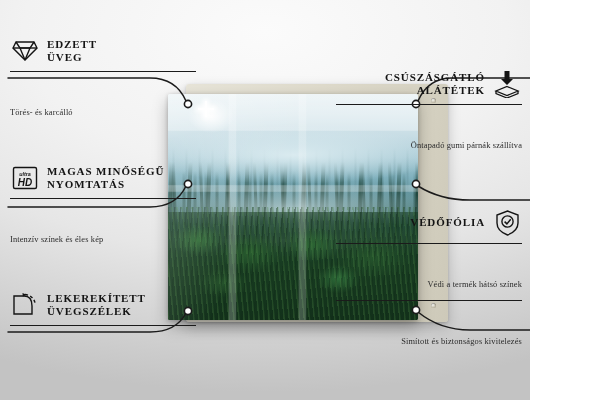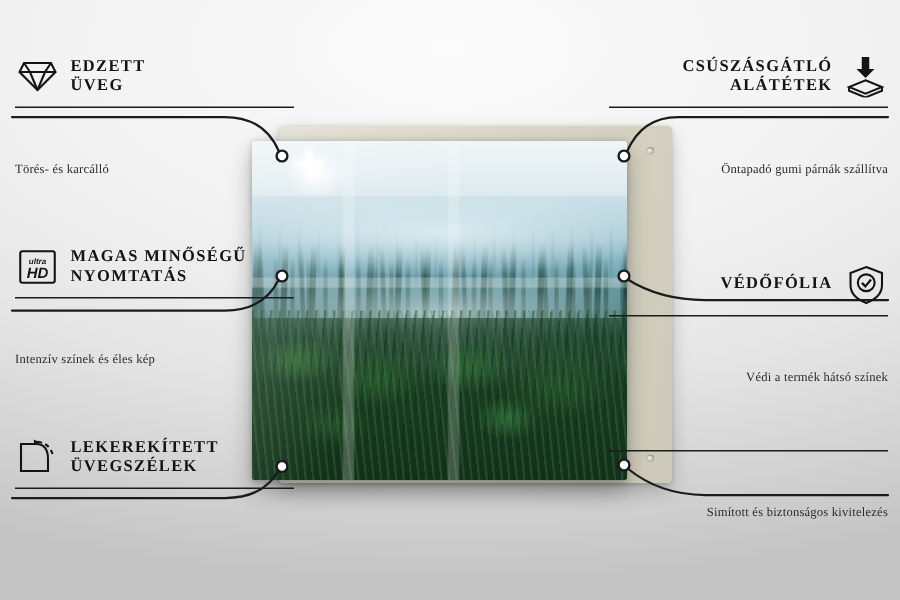--- a/index.html
+++ b/index.html
@@ -1,19 +1,19 @@
 <!DOCTYPE html>
 <html><head>
 <meta charset="utf-8">
 <style>
   html,body{margin:0;padding:0;}
   body{width:600px;height:400px;overflow:hidden;
        font-family:"Liberation Serif",serif;}
 
-  #stage{position:relative;width:600px;height:400px;
+  #stage{position:relative;width:530px;height:400px;
          background:
            radial-gradient(120% 90% at 50% 8%, #fbfbfb 0%, #f2f2f2 38%, #e6e6e6 62%, #d2d2d2 84%, #c3c3c3 100%);
          overflow:hidden;}
 
   
   #product{position:absolute;left:168px;top:84px;width:280px;height:242px;}
 
   .backing{position:absolute;left:18px;top:0;width:262px;height:238px;
            background:linear-gradient(100deg,#e7e4d8 0%,#dedacb 45%,#d6d2c2 78%,#cdc9b9 100%);
            border-radius:3px;
@@ -100,21 +100,21 @@
       box-shadow:0 0 4px 2px rgba(255,255,255,.9);}
   .sparkle::before{left:0;top:7px;width:16px;height:2px;}
   .sparkle::after{left:7px;top:0;width:2px;height:16px;}
 
   
   #lines{position:absolute;inset:0;pointer-events:none;}
   .feature{position:absolute;width:186px;}
   .feature.left{left:10px;text-align:left;}
   .feature.right{right:8px;text-align:right;}
   .frow{display:flex;align-items:center;gap:7px;}
-  .feature.right .frow{flex-direction:row-reverse;}
+  .feature.right .frow{flex-direction:row-reverse;margin-top:33px;}
   .ficon{flex:0 0 30px;width:30px;height:30px;display:flex;align-items:center;justify-content:center;color:#1c1c1c;font-style:italic;}
   .ftitle{font-size:11px;font-weight:700;letter-spacing:.9px;line-height:1.22;color:#141414;}
   .divider{height:1px;background:#1b1b1b;margin:5px 0 4px;}
   .fsub{font-size:8.4px;line-height:1.3;color:#2a2a2a;letter-spacing:.15px;margin-top:36px;}
 </style>
 </head>
 <body>
 
 <div id="stage">
 

